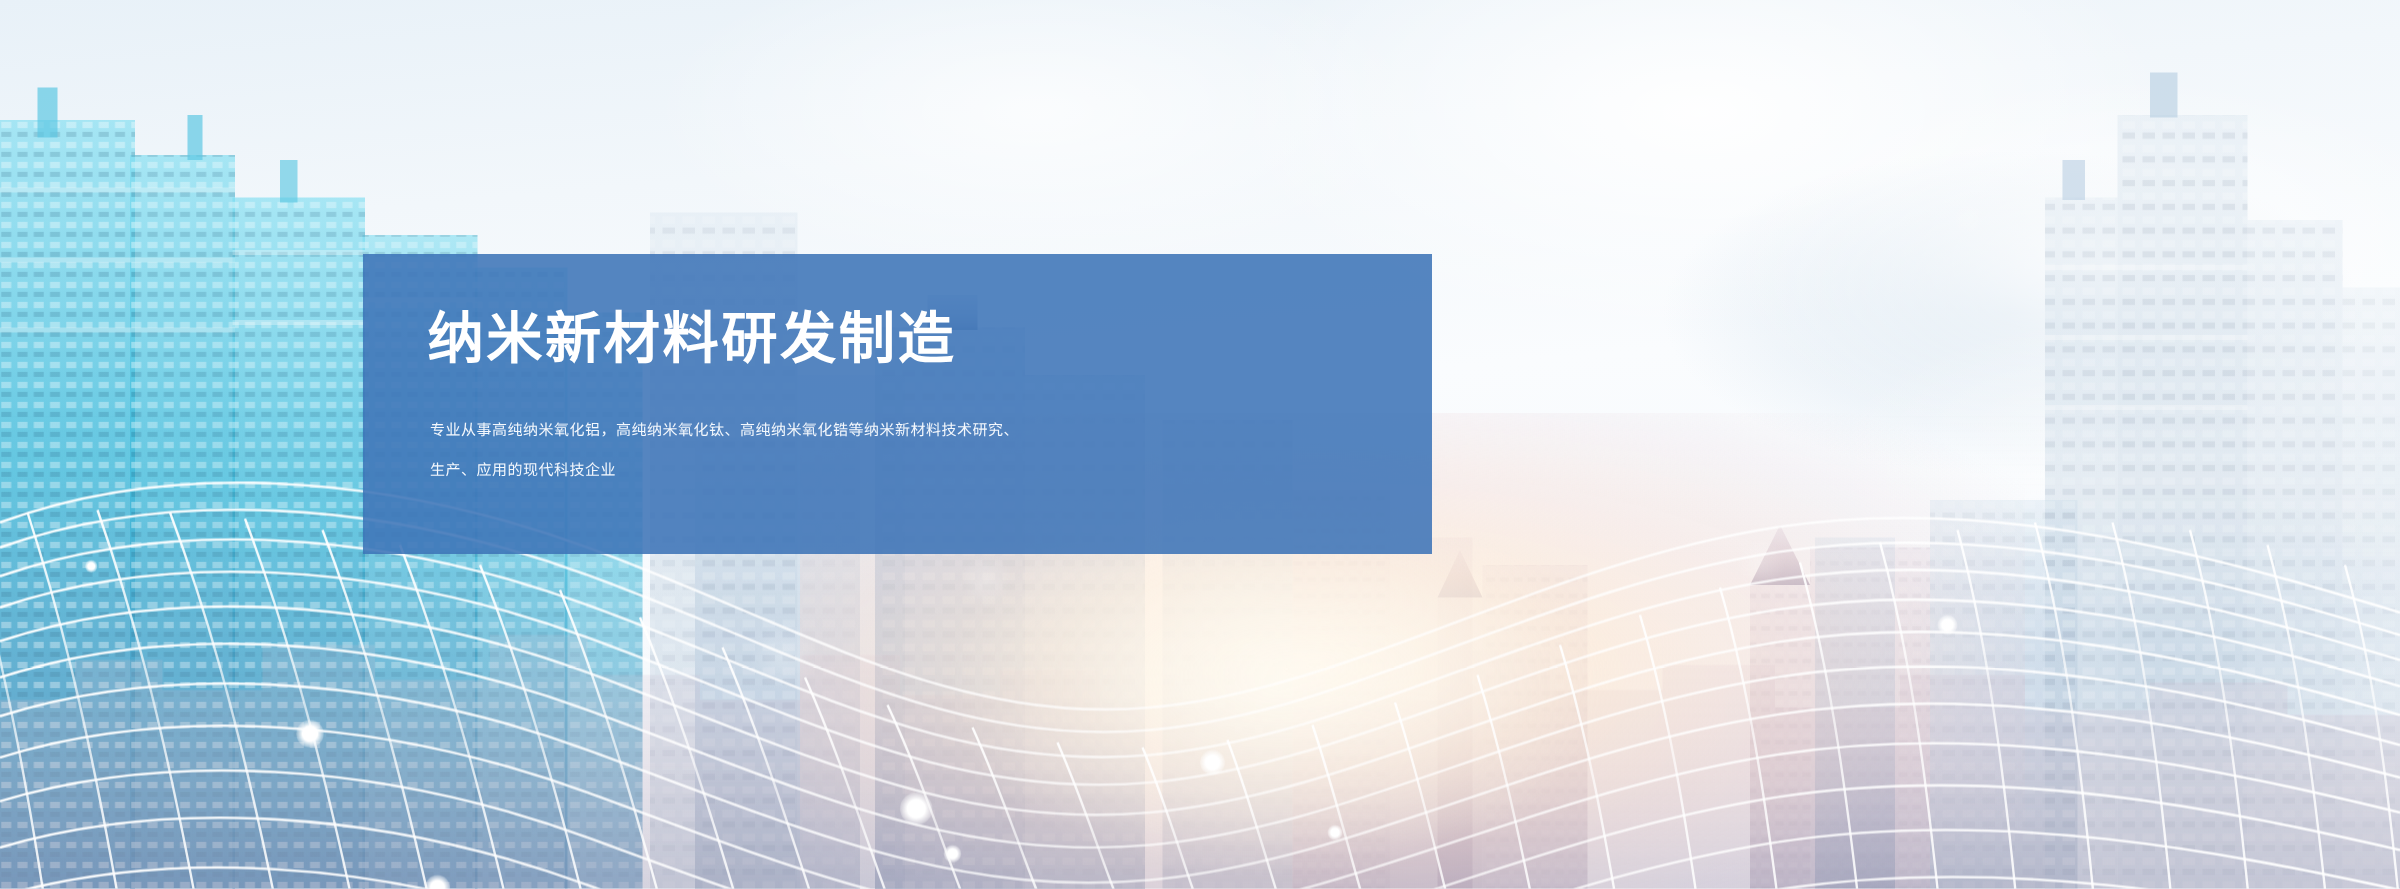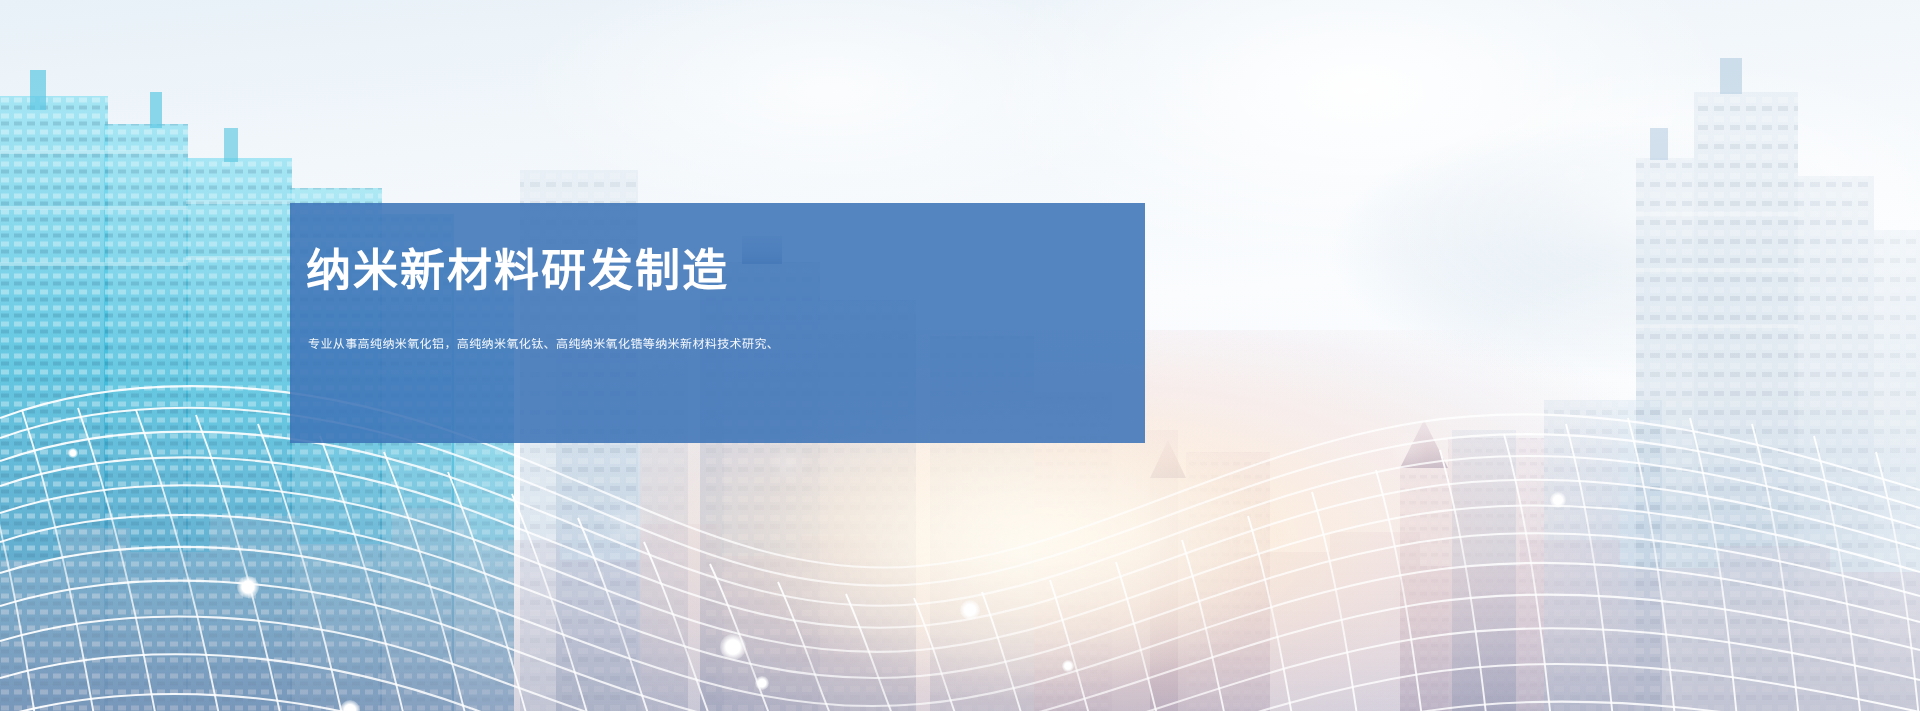--- a/index.html
+++ b/index.html
@@ -78,21 +78,21 @@
     pointer-events:none;
   }
 
   
   #panel{
     position:absolute;
     left:290px; top:203px;
     width:855px; height:240px;
     background:rgba(62,116,183,.88);
     box-sizing:border-box;
-    padding:44px 40px 0 16px;
+    padding:44px 40px 0 52px;
   }
   #panel .headline{
     margin:0;
     color:#ffffff;
     font-size:45px;
     line-height:1.08;
     font-weight:bold;
     letter-spacing:2px;
     font-family:"DejaVu Sans","Liberation Sans",sans-serif;
     white-space:nowrap;
@@ -350,16 +350,17 @@
 
   <div class="bokeh" style="left:600px;top:498px;width:54px;height:54px;opacity:.45;"></div>
   <div class="bokeh" style="left:768px;top:444px;width:42px;height:42px;opacity:.4;"></div>
   <div class="bokeh" style="left:1390px;top:432px;width:38px;height:38px;opacity:.35;"></div>
   <div class="bokeh" style="left:1560px;top:160px;width:30px;height:30px;opacity:.3;"></div>
 
   <div id="panel">
     <h1 class="headline">纳米新材料研发制造</h1>
     <div class="sub">
       <span>专业从事高纯纳米氧化铝，高纯纳米氧化钛、高纯纳米氧化锆等纳米新材料技术研究、</span>
+      <span>生产、应用的现代科技企业</span>
     </div>
   </div>
 
 </div>
 
 </body></html>

